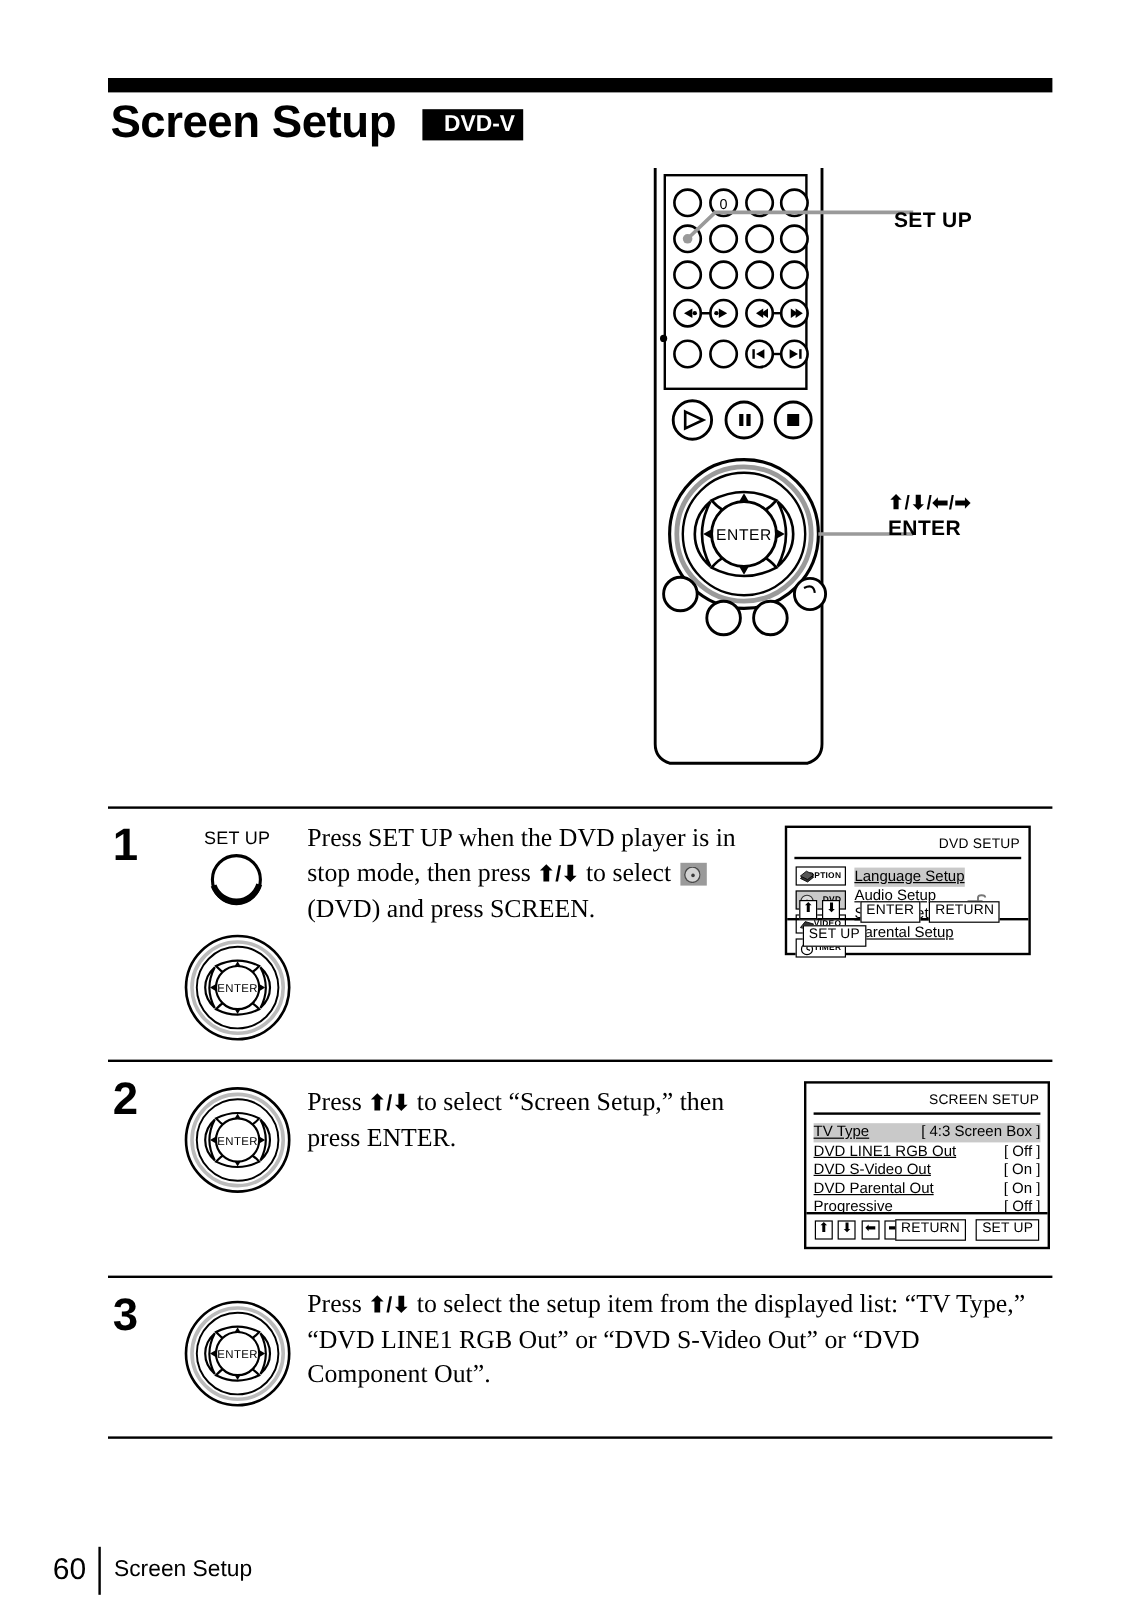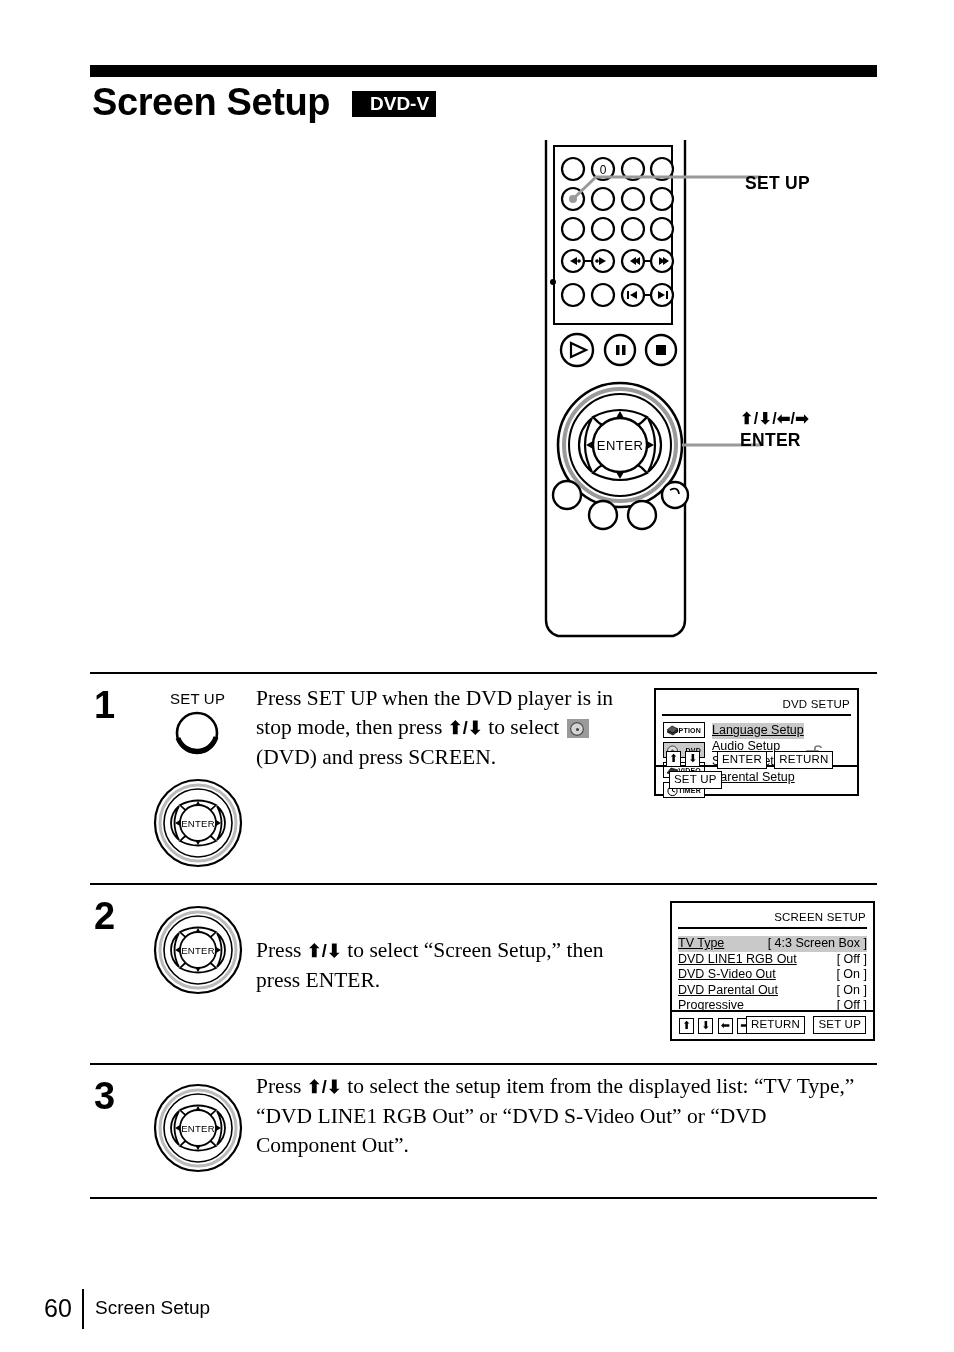--- a/index.html
+++ b/index.html
@@ -513,21 +513,21 @@
         <polygon points="50,23 47,28 53,28"></polygon>
         <polygon points="50,67 47,62 53,62"></polygon>
         <polygon points="27,45 32,42 32,48"></polygon>
         <polygon points="73,45 68,42 68,48"></polygon>
       </g>
       <circle cx="50" cy="45" r="18" fill="#fff" stroke="#000" stroke-width="1.8"></circle>
       <text x="50" y="49" font-family="Liberation Sans, sans-serif" font-size="9.5" letter-spacing="0.3" text-anchor="middle" fill="#000">ENTER</text>
     </svg>
   </div>
 
-  <div class="step-body" style="left:256px; top:936px; width:395px;">
+  <div class="step-body" style="left:256px; top:904px; width:395px;">
     <p>
       <span>Press </span><span class="nowrap" style="font-family:'Liberation Sans',sans-serif; font-weight:bold; font-size:18px;">⬆/⬇</span><span> to select “Screen Setup,” then press ENTER.</span>
     </p>
   </div>
 
   <div class="osd" id="osd-screen-setup" style="left:670px; top:901px; width:205px; height:140px;">
     <div class="osd-title" style="top:8px;">SCREEN SETUP</div>
     <div class="osd-hr" style="top:24px;"></div>
 
     <div class="osd-list" style="left:6px; right:6px; top:33px;">

